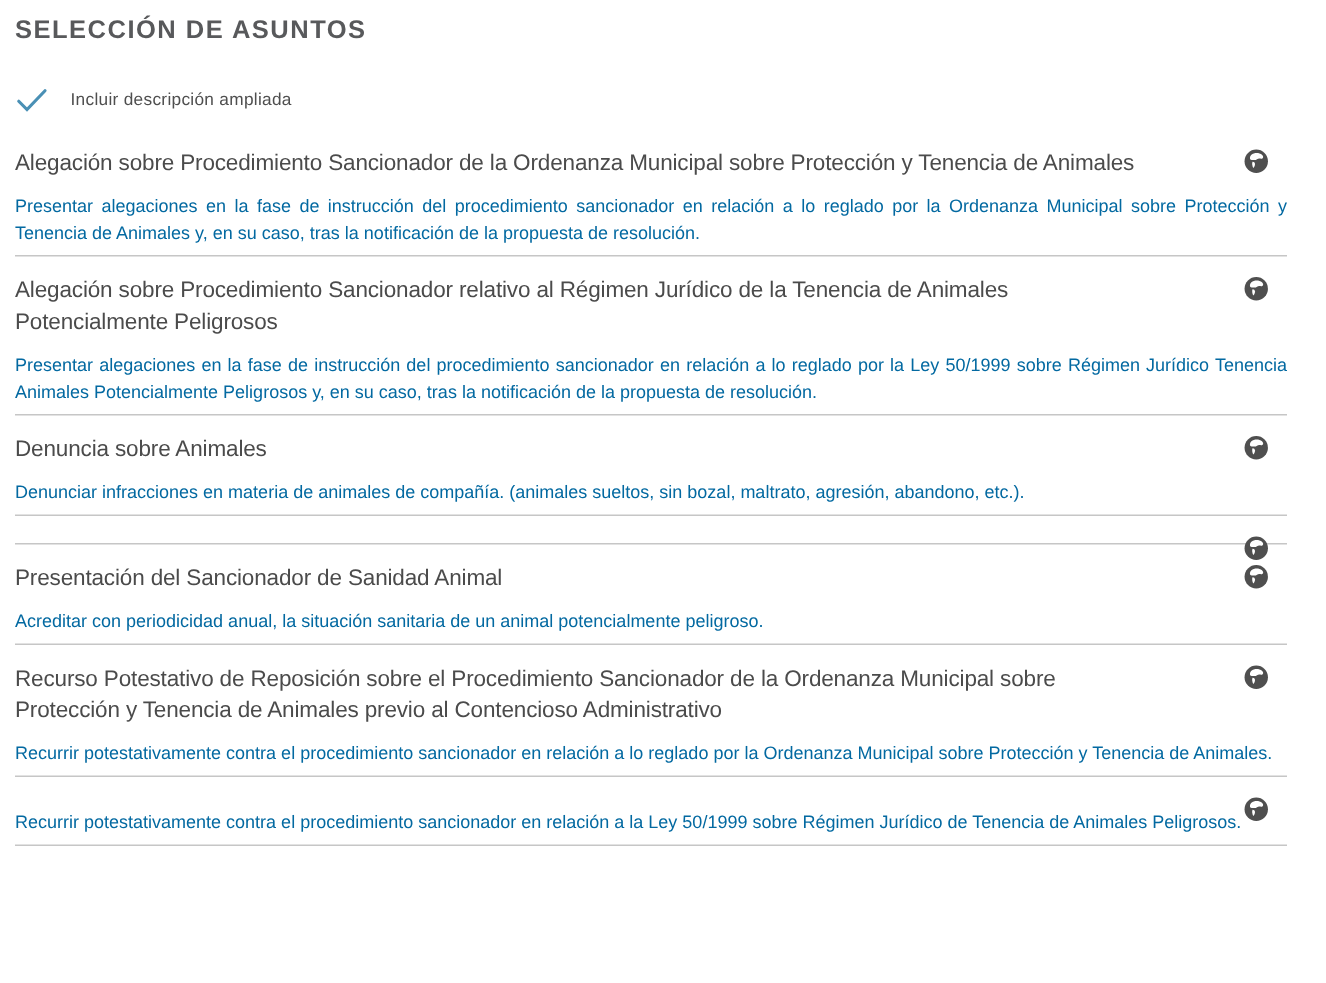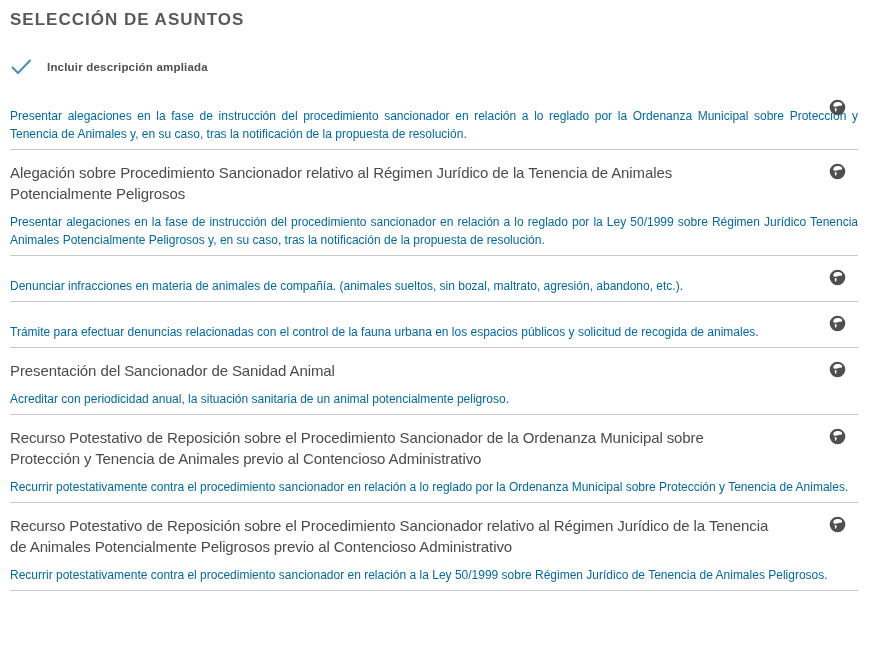--- a/index.html
+++ b/index.html
@@ -48,21 +48,21 @@
     display: inline-block;
     width: 13px;
     height: 13px;
     border: 2px solid #4d4d4d;
     background: #ffffff;
     margin-right: 13px;
   }
   .filter-label {
     font-size: 11.5px;
     color: #4f4f4f;
-    font-weight: 700;
+    font-weight: 400;
     letter-spacing: 0.2px;
   }
   .asunto-list {
     margin-top: 10px;
   }
   .asunto-row {
     position: relative;
     padding: 12px 0 6px 0;
     border-bottom: 1px solid #c6c6c6;
     cursor: pointer;
@@ -110,20 +110,21 @@
           <path d="M1.5 8.5 L7 14 L19 1.5" stroke="#4a90b5" stroke-width="2.1" fill="none" stroke-linecap="round"></path>
         </svg>
       </span>
       <span class="filter-label">Incluir descripción ampliada</span>
     </div>
   </div>
 
   <div class="asunto-list">
 
     <div class="asunto-row">
+      <h2 class="asunto-title">Alegación sobre Procedimiento Sancionador de la Ordenanza Municipal sobre Protección y Tenencia de Animales</h2>
       <p class="asunto-desc">Presentar alegaciones en la fase de instrucción del procedimiento sancionador en relación a lo reglado por la Ordenanza Municipal sobre Protección y Tenencia de Animales y, en su caso, tras la notificación de la propuesta de resolución.</p>
       <button class="globe-btn">
         <svg width="17" height="17" viewBox="0 0 24 24">
           <circle cx="12" cy="12" r="11" fill="#4f4f4f"></circle>
           <path fill="#ffffff" d="M6.2 9.8 C5.6 7.4 7.4 5.2 9.8 4.6 C12.4 4 15.6 4.4 17.4 5.8 C18.6 6.8 18.9 8.4 18 9.2 C16.8 10.2 15.4 9.2 14 9.6 C12.6 10 11.8 11 10.4 10.8 C8.8 10.6 6.6 11.2 6.2 9.8 Z"></path>
           <path fill="#ffffff" d="M8.4 12.6 C9.6 12.4 10.6 13.2 10.8 14.4 C11 15.8 10.2 17.6 9.2 18.4 C8.4 16.6 7.8 14.4 8.4 12.6 Z"></path>
         </svg>
       </button>
     </div>
 
@@ -133,32 +134,32 @@
       <button class="globe-btn">
         <svg width="17" height="17" viewBox="0 0 24 24">
           <circle cx="12" cy="12" r="11" fill="#4f4f4f"></circle>
           <path fill="#ffffff" d="M6.2 9.8 C5.6 7.4 7.4 5.2 9.8 4.6 C12.4 4 15.6 4.4 17.4 5.8 C18.6 6.8 18.9 8.4 18 9.2 C16.8 10.2 15.4 9.2 14 9.6 C12.6 10 11.8 11 10.4 10.8 C8.8 10.6 6.6 11.2 6.2 9.8 Z"></path>
           <path fill="#ffffff" d="M8.4 12.6 C9.6 12.4 10.6 13.2 10.8 14.4 C11 15.8 10.2 17.6 9.2 18.4 C8.4 16.6 7.8 14.4 8.4 12.6 Z"></path>
         </svg>
       </button>
     </div>
 
     <div class="asunto-row">
+      <h2 class="asunto-title">Denuncia sobre Animales</h2>
       <p class="asunto-desc">Denunciar infracciones en materia de animales de compañía. (animales sueltos, sin bozal, maltrato, agresión, abandono, etc.).</p>
       <button class="globe-btn">
         <svg width="17" height="17" viewBox="0 0 24 24">
           <circle cx="12" cy="12" r="11" fill="#4f4f4f"></circle>
           <path fill="#ffffff" d="M6.2 9.8 C5.6 7.4 7.4 5.2 9.8 4.6 C12.4 4 15.6 4.4 17.4 5.8 C18.6 6.8 18.9 8.4 18 9.2 C16.8 10.2 15.4 9.2 14 9.6 C12.6 10 11.8 11 10.4 10.8 C8.8 10.6 6.6 11.2 6.2 9.8 Z"></path>
           <path fill="#ffffff" d="M8.4 12.6 C9.6 12.4 10.6 13.2 10.8 14.4 C11 15.8 10.2 17.6 9.2 18.4 C8.4 16.6 7.8 14.4 8.4 12.6 Z"></path>
         </svg>
       </button>
     </div>
 
     <div class="asunto-row">
-      <p class="asunto-desc">Trámite para efectuar denuncias relacionadas con el control de la fauna urbana en los espacios públicos y solicitud de recogida de animales.</p>
       <button class="globe-btn">
         <svg width="17" height="17" viewBox="0 0 24 24">
           <circle cx="12" cy="12" r="11" fill="#4f4f4f"></circle>
           <path fill="#ffffff" d="M6.2 9.8 C5.6 7.4 7.4 5.2 9.8 4.6 C12.4 4 15.6 4.4 17.4 5.8 C18.6 6.8 18.9 8.4 18 9.2 C16.8 10.2 15.4 9.2 14 9.6 C12.6 10 11.8 11 10.4 10.8 C8.8 10.6 6.6 11.2 6.2 9.8 Z"></path>
           <path fill="#ffffff" d="M8.4 12.6 C9.6 12.4 10.6 13.2 10.8 14.4 C11 15.8 10.2 17.6 9.2 18.4 C8.4 16.6 7.8 14.4 8.4 12.6 Z"></path>
         </svg>
       </button>
     </div>
 
     <div class="asunto-row">
@@ -179,21 +180,20 @@
       <button class="globe-btn">
         <svg width="17" height="17" viewBox="0 0 24 24">
           <circle cx="12" cy="12" r="11" fill="#4f4f4f"></circle>
           <path fill="#ffffff" d="M6.2 9.8 C5.6 7.4 7.4 5.2 9.8 4.6 C12.4 4 15.6 4.4 17.4 5.8 C18.6 6.8 18.9 8.4 18 9.2 C16.8 10.2 15.4 9.2 14 9.6 C12.6 10 11.8 11 10.4 10.8 C8.8 10.6 6.6 11.2 6.2 9.8 Z"></path>
           <path fill="#ffffff" d="M8.4 12.6 C9.6 12.4 10.6 13.2 10.8 14.4 C11 15.8 10.2 17.6 9.2 18.4 C8.4 16.6 7.8 14.4 8.4 12.6 Z"></path>
         </svg>
       </button>
     </div>
 
     <div class="asunto-row">
-      <h2 class="asunto-title">Recurso Potestativo de Reposición sobre el Procedimiento Sancionador relativo al Régimen Jurídico de la Tenencia de Animales Potencialmente Peligrosos previo al Contencioso Administrativo</h2>
       <p class="asunto-desc">Recurrir potestativamente contra el procedimiento sancionador en relación a la Ley 50/1999 sobre Régimen Jurídico de Tenencia de Animales Peligrosos.</p>
       <button class="globe-btn">
         <svg width="17" height="17" viewBox="0 0 24 24">
           <circle cx="12" cy="12" r="11" fill="#4f4f4f"></circle>
           <path fill="#ffffff" d="M6.2 9.8 C5.6 7.4 7.4 5.2 9.8 4.6 C12.4 4 15.6 4.4 17.4 5.8 C18.6 6.8 18.9 8.4 18 9.2 C16.8 10.2 15.4 9.2 14 9.6 C12.6 10 11.8 11 10.4 10.8 C8.8 10.6 6.6 11.2 6.2 9.8 Z"></path>
           <path fill="#ffffff" d="M8.4 12.6 C9.6 12.4 10.6 13.2 10.8 14.4 C11 15.8 10.2 17.6 9.2 18.4 C8.4 16.6 7.8 14.4 8.4 12.6 Z"></path>
         </svg>
       </button>
     </div>
 

